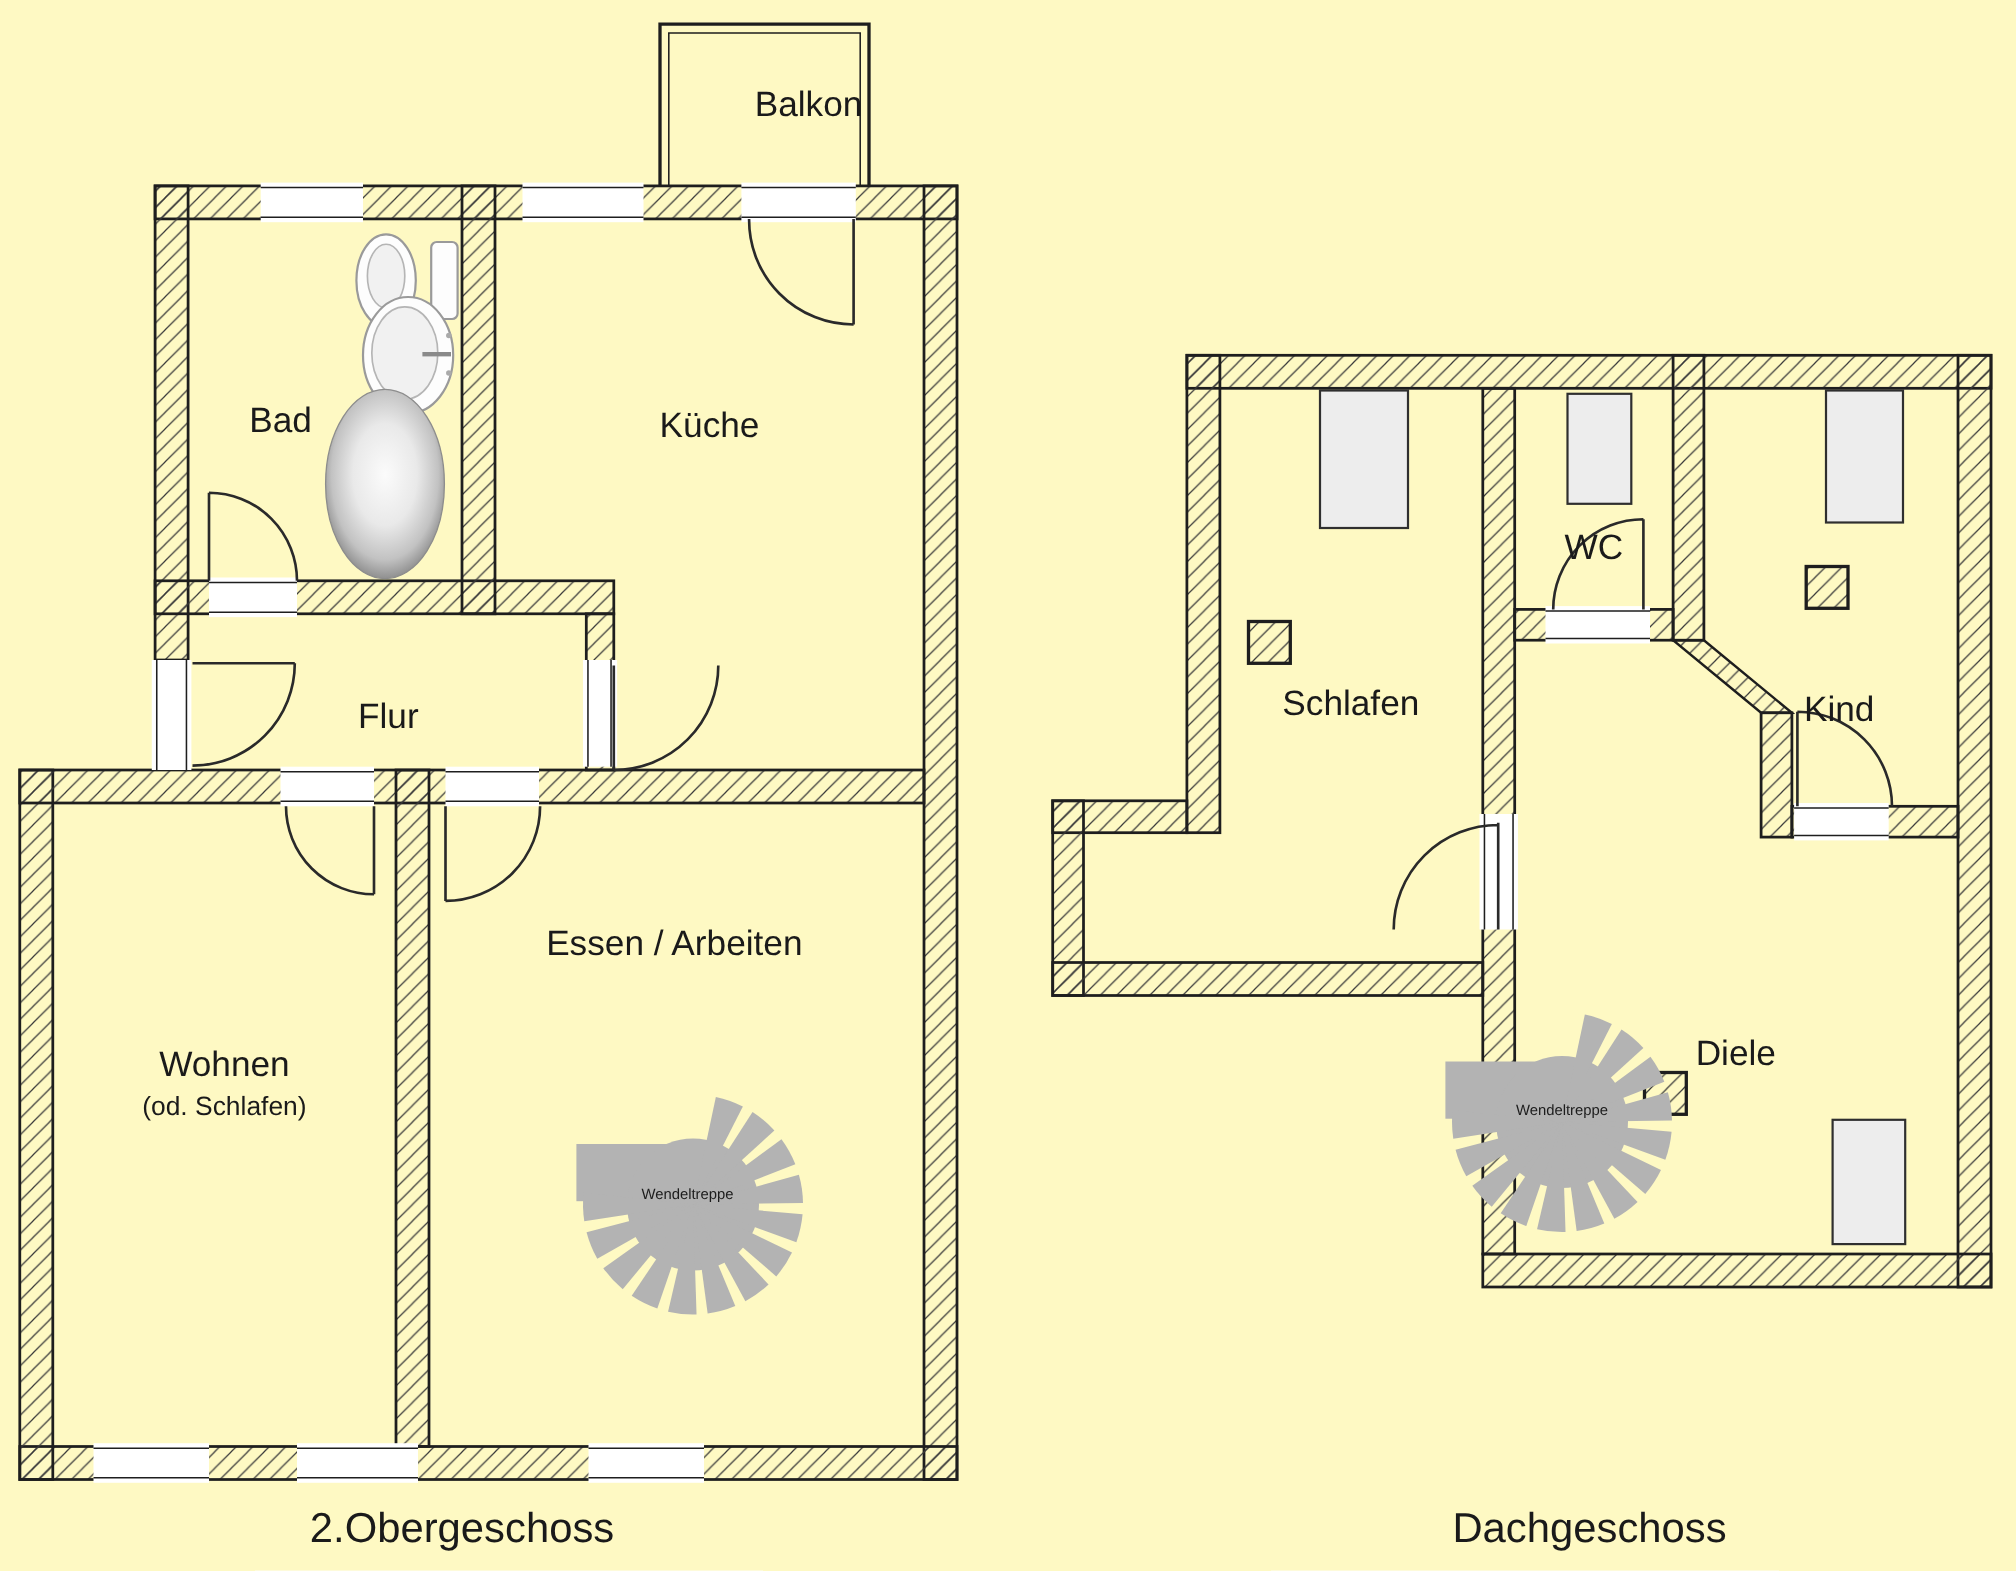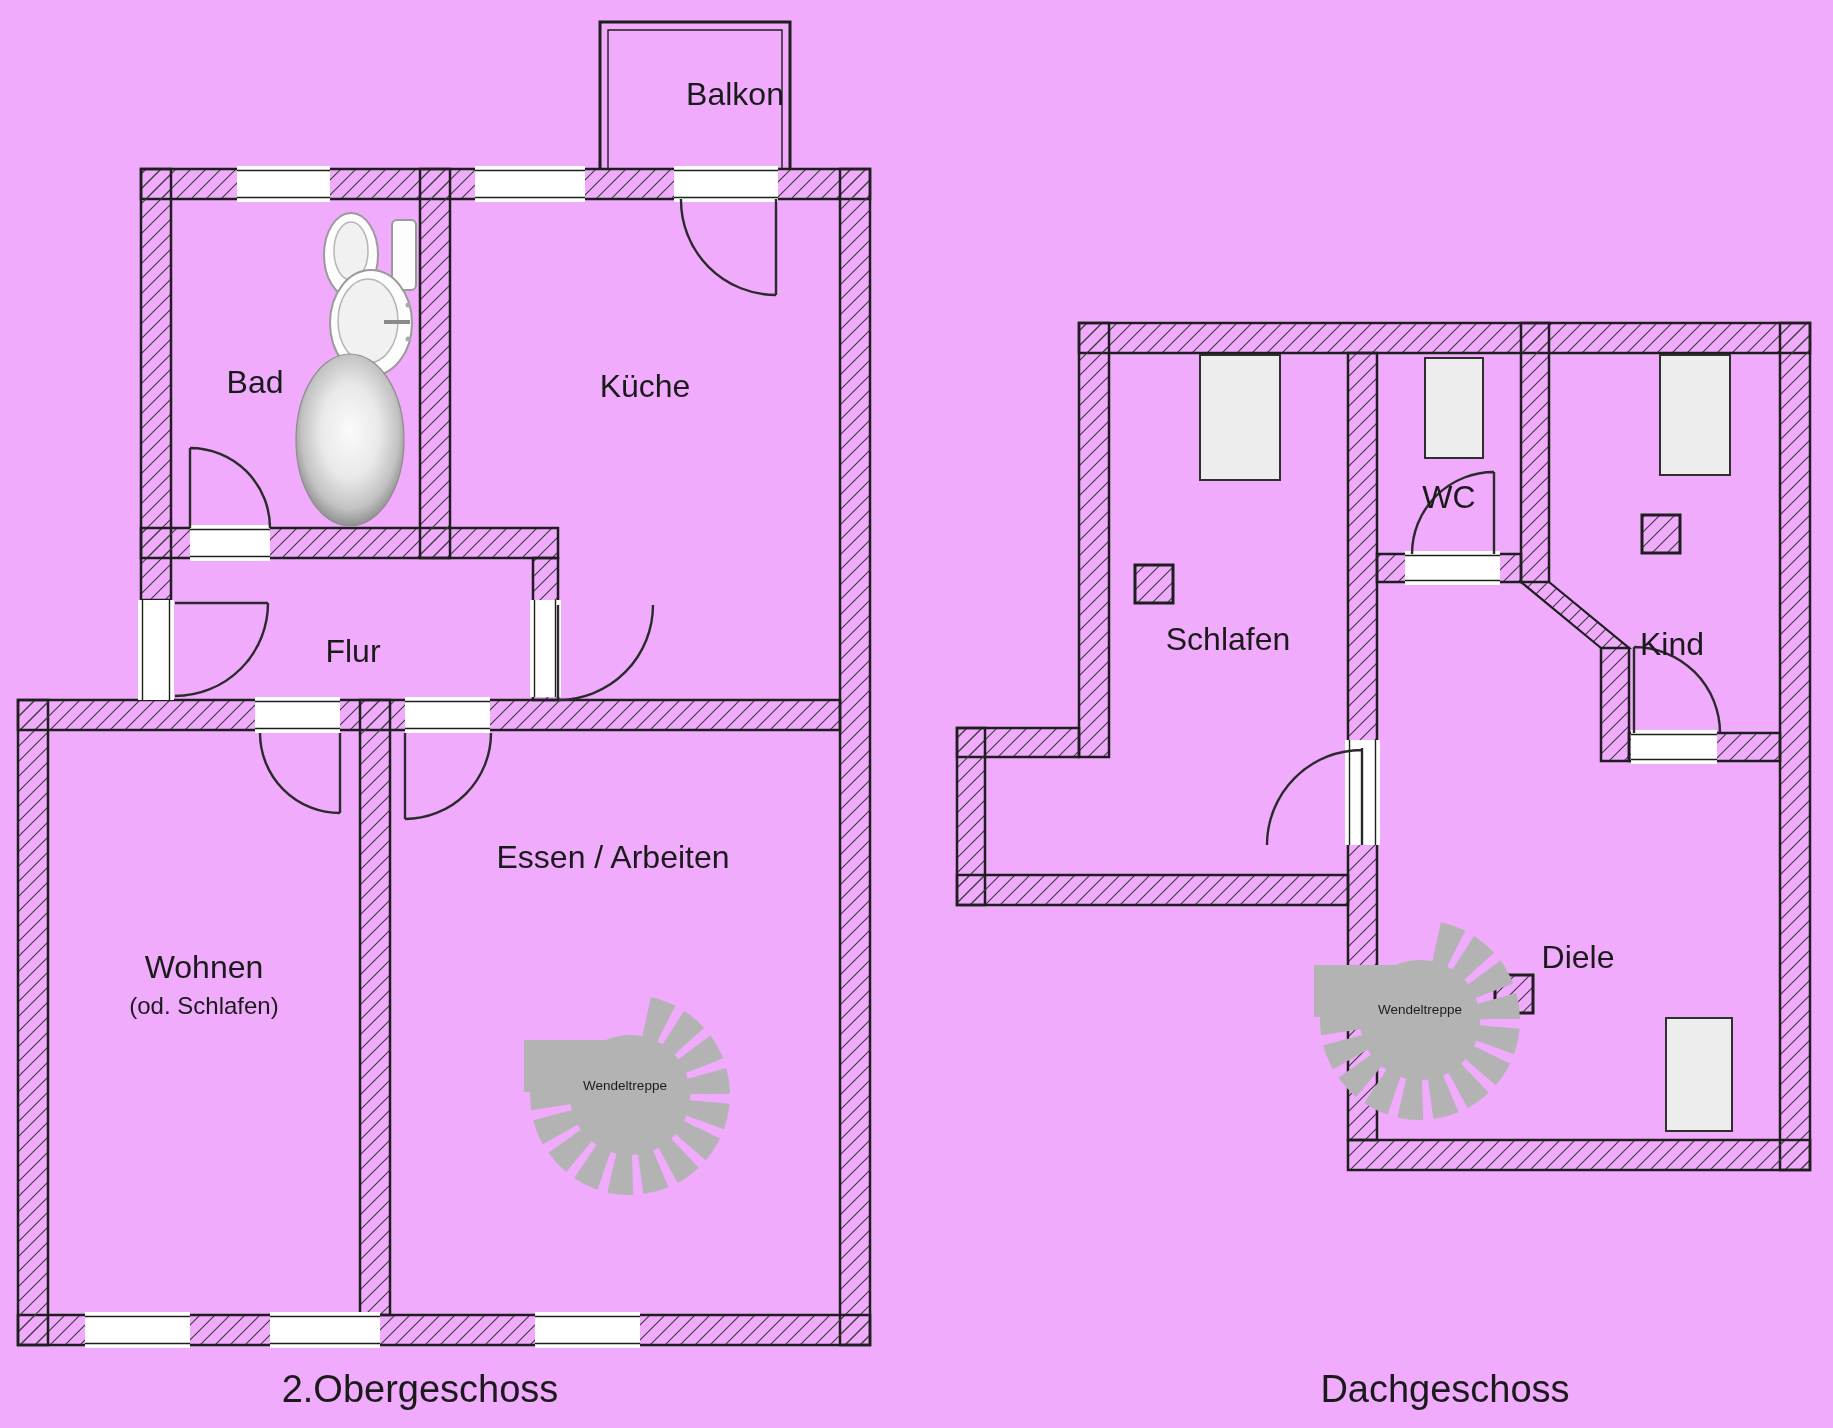--- a/index.html
+++ b/index.html
@@ -1,16 +1,16 @@
 <!DOCTYPE html>
 <html><head>
 <meta charset="utf-8">
 <style>
   html,body{margin:0;padding:0;background:#ffffff;}
-  .stage{position:relative;width:1833px;height:1428px;background:#f0abfc;overflow:hidden;
+  .stage{position:relative;width:1833px;height:1428px;background:#fef9c3;overflow:hidden;
          font-family:"Liberation Sans", sans-serif;}
   svg{position:absolute;left:0;top:0;}
   text{fill:#1a1a1a;}
   .room-label{font-size:32px;}
   .room-label-sm{font-size:24px;}
   .caption{font-size:38px;font-weight:500;}
   .stair-label{font-size:13.5px;fill:#1c1c1c;}
   .wall{fill:url(#hatch);stroke:#1e1e1e;stroke-width:2.5;}
   .wall-thin{fill:url(#hatch);stroke:#1e1e1e;stroke-width:2.2;}
   .opening{fill:#ffffff;stroke:none;}

